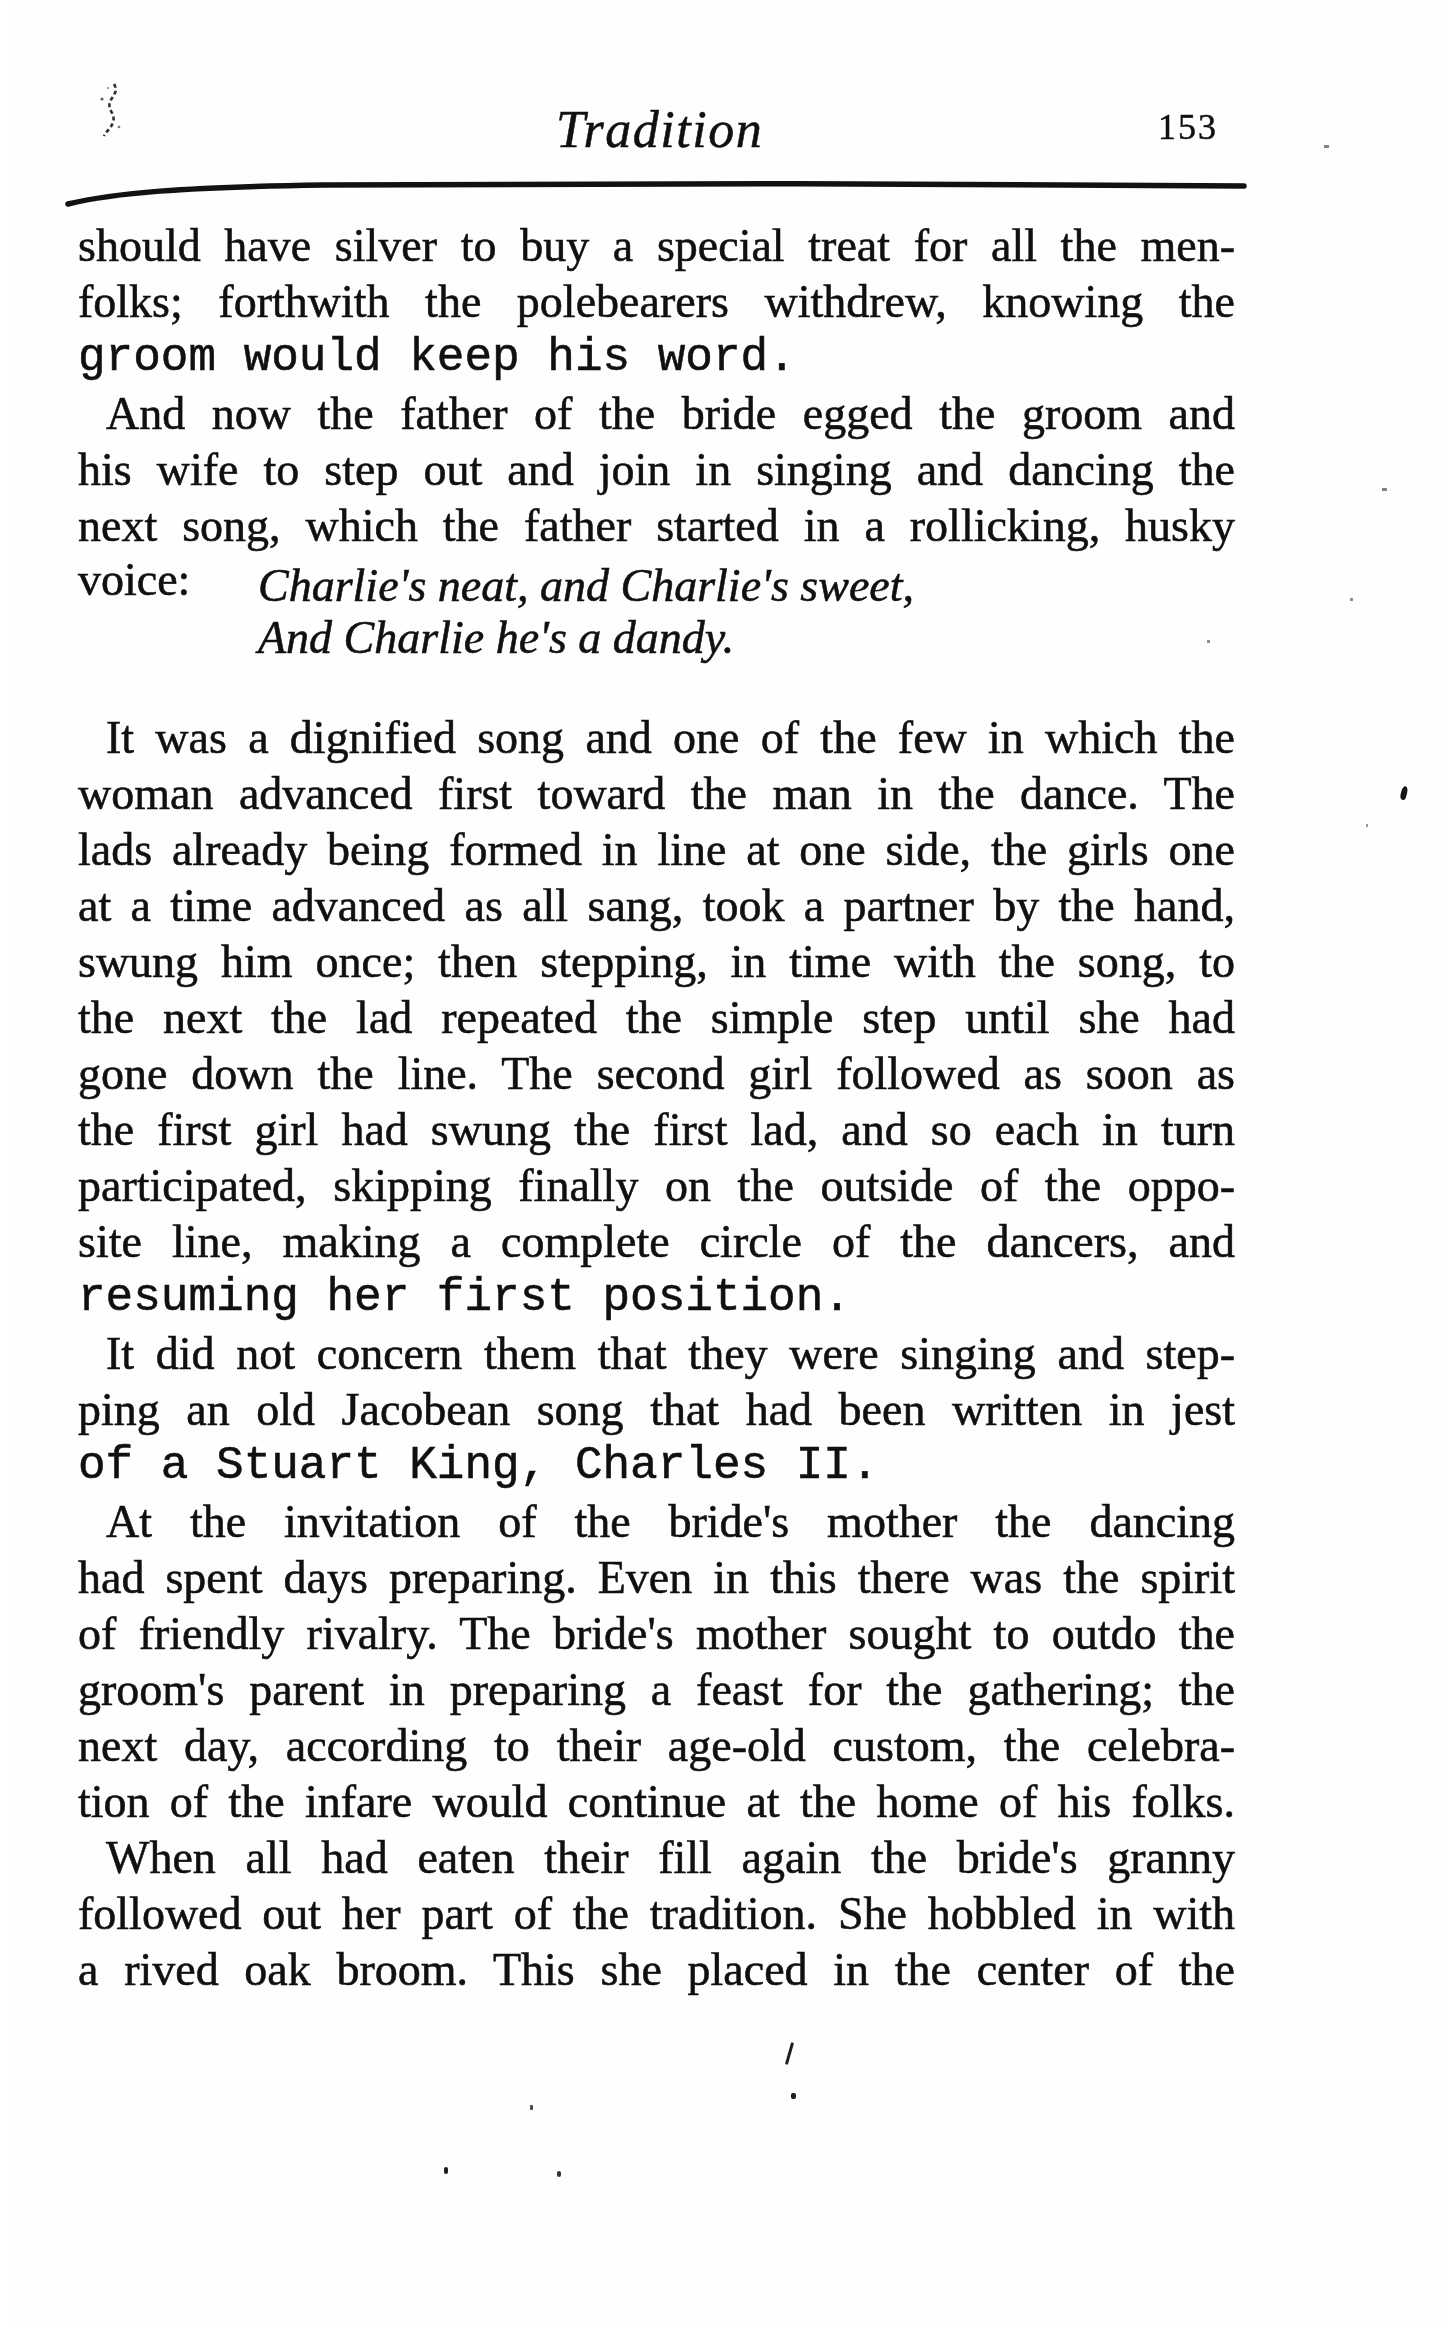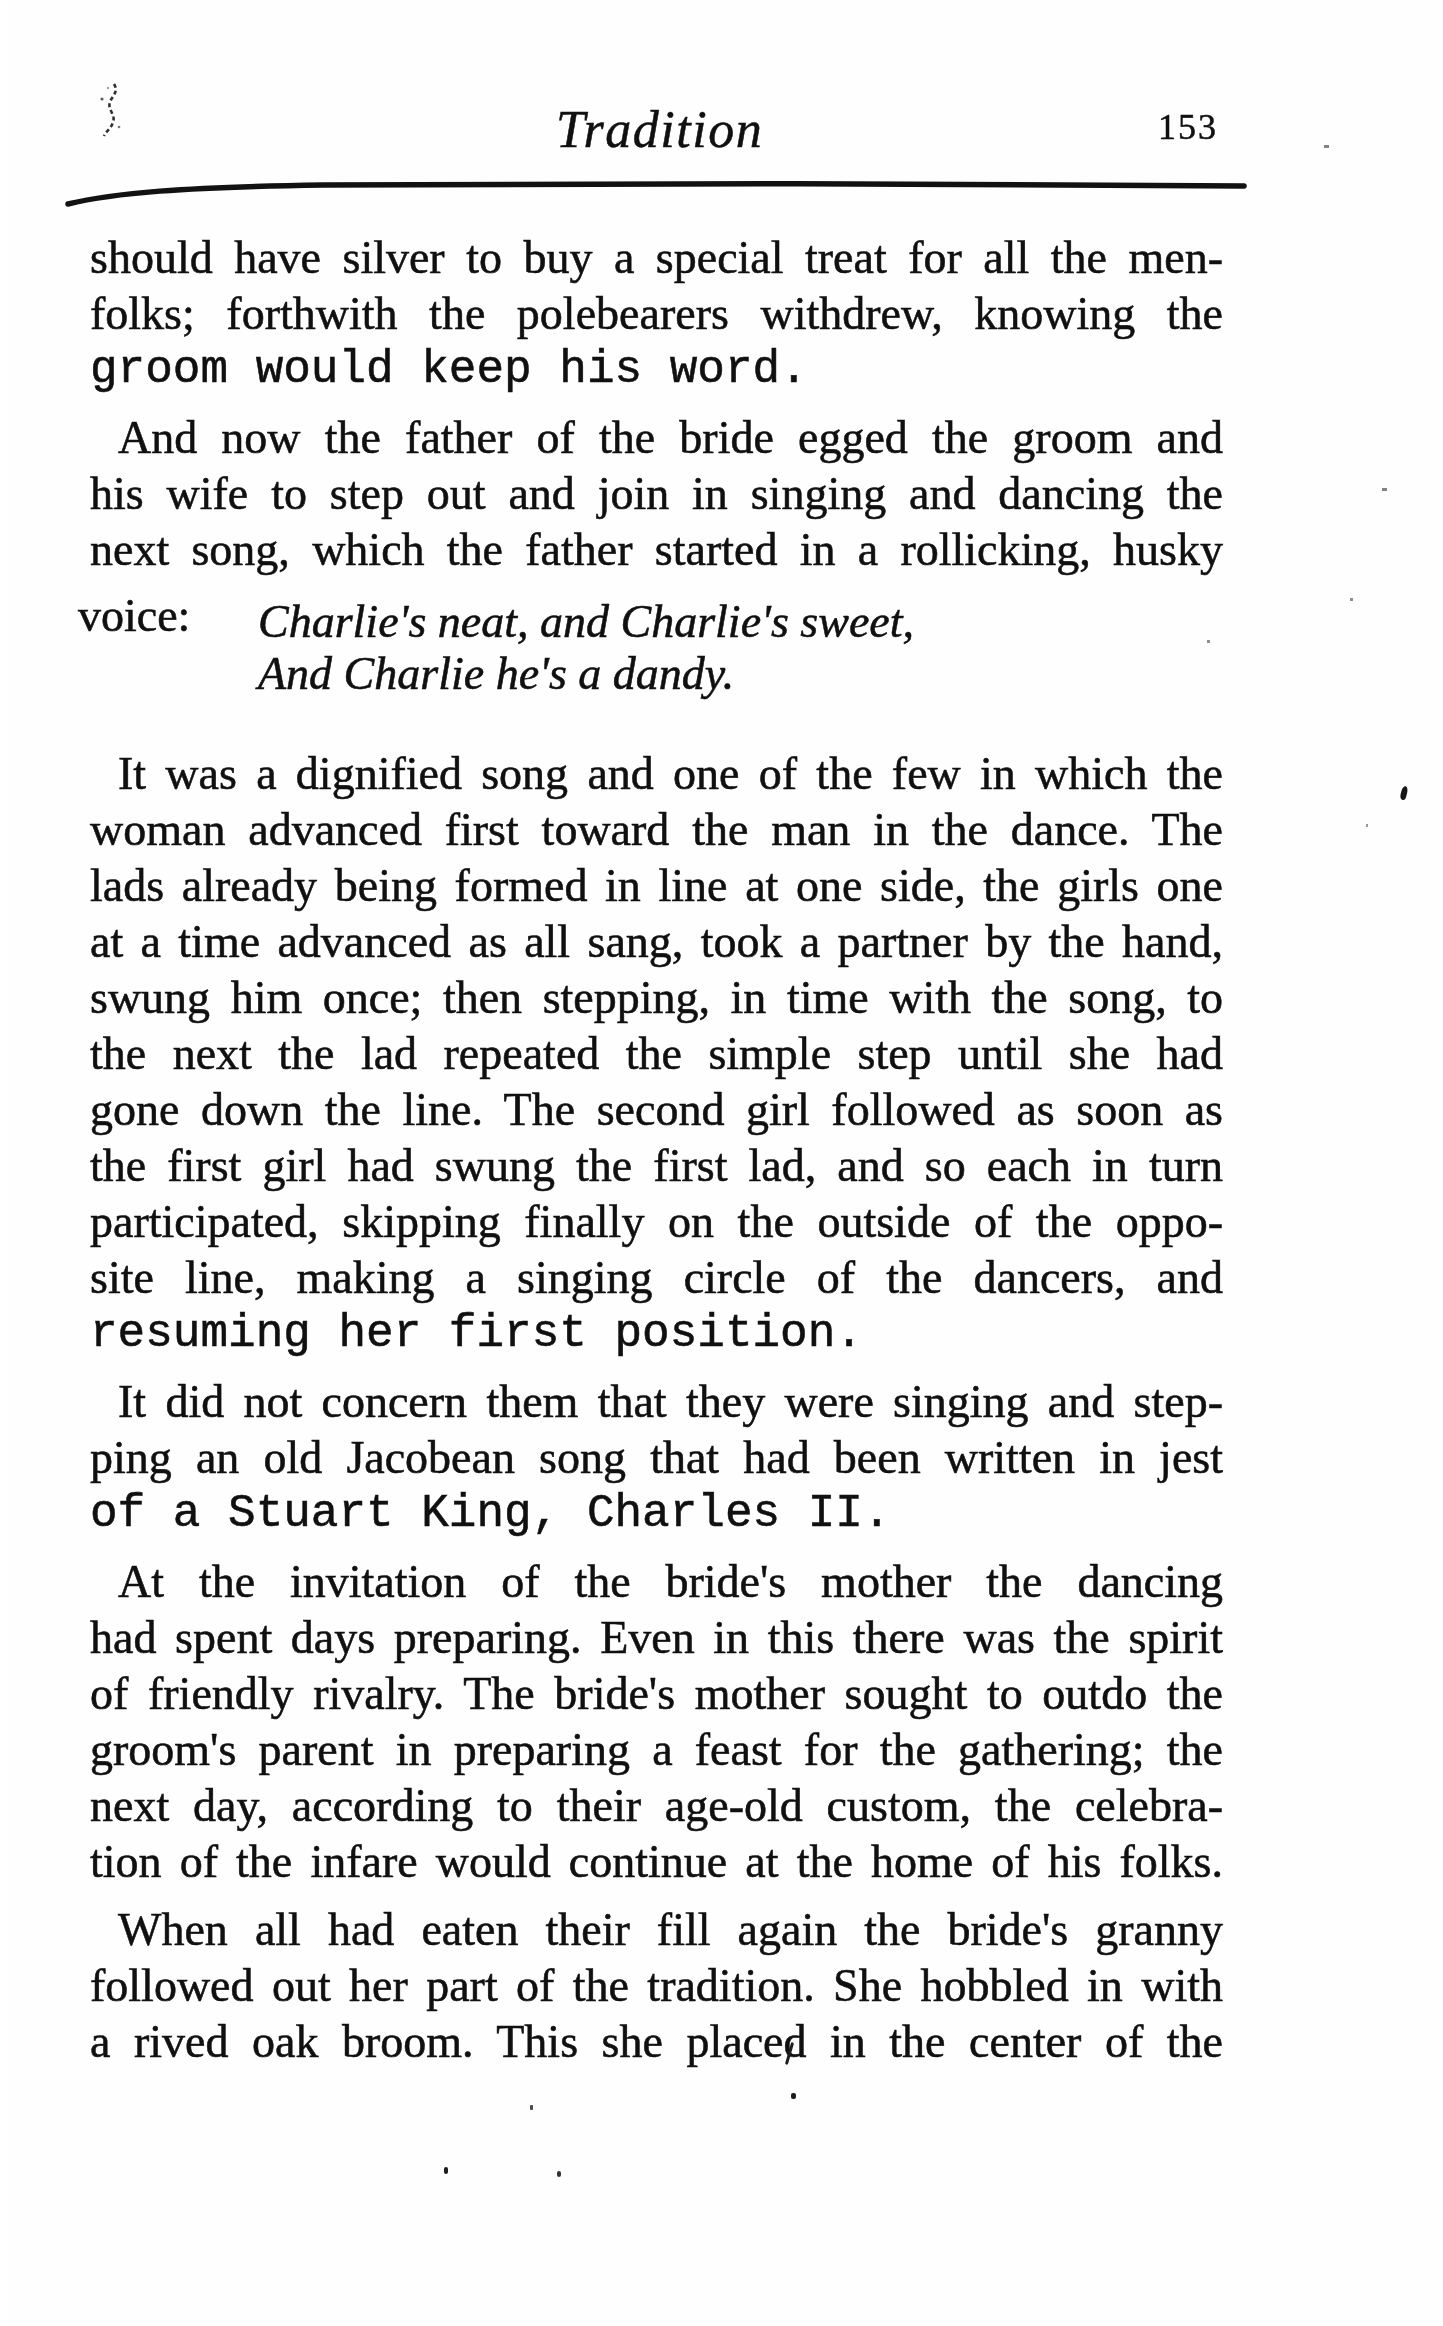--- a/index.html
+++ b/index.html
@@ -27,21 +27,21 @@
     font-size: 36px; letter-spacing: 2px;
     -webkit-text-stroke: 0.5px currentColor;
   }
   .rule-svg { position: absolute; left: 50px; top: 176px; }
   
   .text-block {
     position: absolute; left: 70px; top: 218px; width: 1157px;
     font-size: 46px; line-height: 56px;
     -webkit-text-stroke: 0.55px currentColor;
   }
-  .paragraph { margin: 12px; }
+  .paragraph { margin: 0; }
   .line {
     text-align: justify; text-align-last: justify; text-justify: inter-word;
     white-space: nowrap;
   }
   .line.short { text-align: right; text-align-last: left; font-family: Liberation Mono, monospace; }
   .line.indent { text-indent: 28px; }
   
   .verse {
     position: relative; margin: 0 0 44px 0; padding-left: 180px;
     font-style: italic;
@@ -114,21 +114,21 @@
     <div class="paragraph">
         <div class="line indent">It was a dignified song and one of the few in which the</div>
         <div class="line">woman advanced first toward the man in the dance. The</div>
         <div class="line">lads already being formed in line at one side, the girls one</div>
         <div class="line">at a time advanced as all sang, took a partner by the hand,</div>
         <div class="line">swung him once; then stepping, in time with the song, to</div>
         <div class="line">the next the lad repeated the simple step until she had</div>
         <div class="line">gone down the line. The second girl followed as soon as</div>
         <div class="line">the first girl had swung the first lad, and so each in turn</div>
         <div class="line">participated, skipping finally on the outside of the oppo-</div>
-        <div class="line">site line, making a singing circle of the dancers, and</div>
+        <div class="line">site line, making a complete circle of the dancers, and</div>
         <div class="line short">resuming her first position.</div>
       </div>
     <div class="paragraph">
         <div class="line indent">It did not concern them that they were singing and step-</div>
         <div class="line">ping an old Jacobean song that had been written in jest</div>
         <div class="line short">of a Stuart King, Charles II.</div>
       </div>
     <div class="paragraph">
         <div class="line indent">At the invitation of the bride's mother the dancing</div>
         <div class="line">had spent days preparing. Even in this there was the spirit</div>

